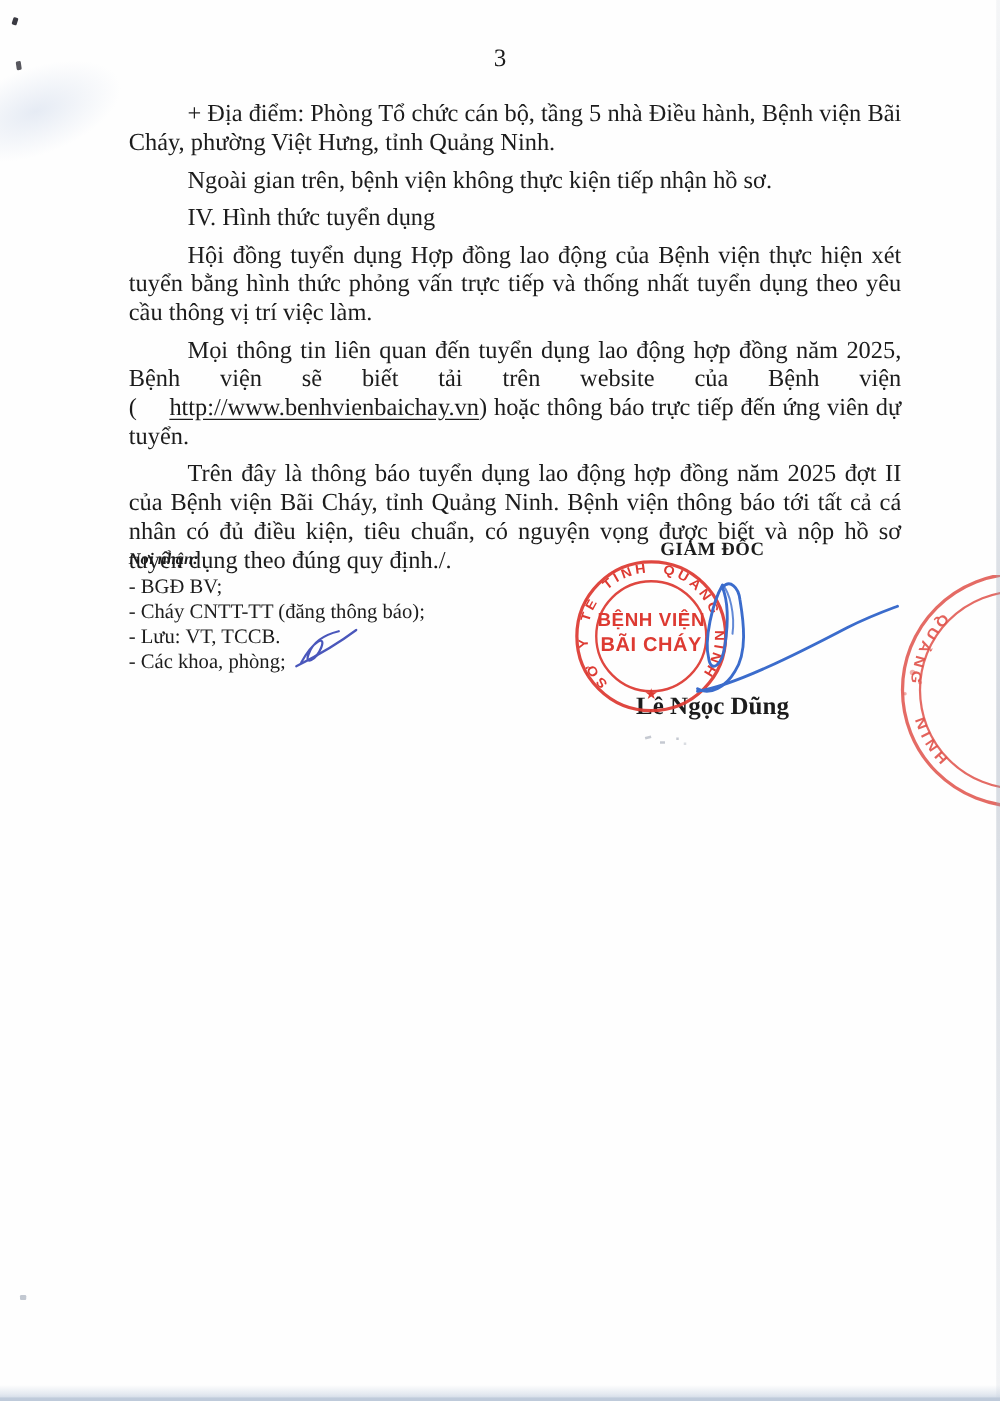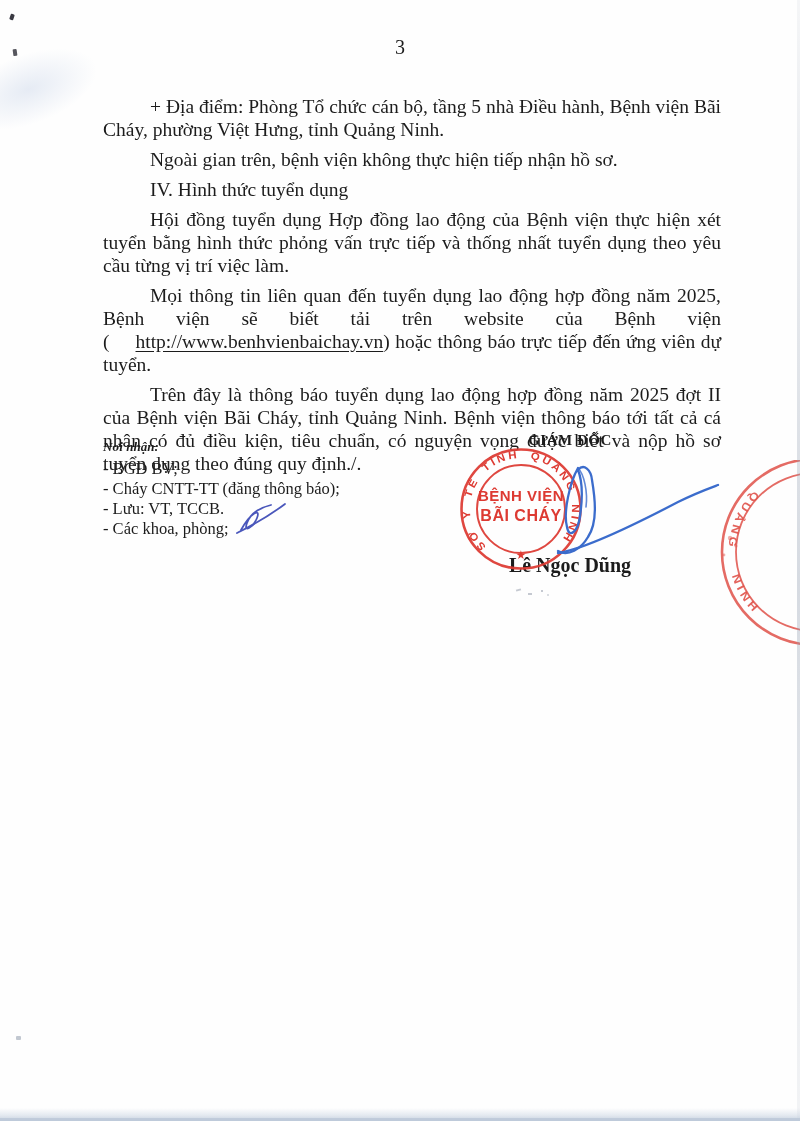--- a/index.html
+++ b/index.html
@@ -6,21 +6,21 @@
   .page{
     position:relative;width:800px;height:1121px;margin:0 auto;
     background:#fefefe;overflow:hidden;
     font-family:"Liberation Serif","DejaVu Serif",serif;color:#1c1c1c;
   }
   .page-number{
     position:absolute;top:36px;left:0;width:800px;text-align:center;
     font-size:20px;
   }
   .content{
-    position:absolute;left:103px;top:88px;width:618px;
+    position:absolute;left:103px;top:73px;width:618px;
     font-size:19.5px;line-height:23px;text-align:justify;
   }
   .content p{margin:7px 0;text-indent:47px;}
   .content p.heading{font-weight:normal;}
   .url{text-decoration:underline;text-underline-offset:3px;margin-left:26px;}
   .recipients{
     position:absolute;left:103px;top:437px;width:340px;
     font-size:16.5px;line-height:20px;text-align:left;
   }
   .recipients-label{font-weight:bold;font-style:italic;font-size:13px;margin-bottom:2px;}
@@ -77,23 +77,23 @@
 </style>
 </head>
 <body>
 
 <div class="page">
 
   <div class="page-number">3</div>
 
   <div class="content">
     <p>+ Địa điểm: Phòng Tổ chức cán bộ, tầng 5 nhà Điều hành, Bệnh viện Bãi Cháy, phường Việt Hưng, tỉnh Quảng Ninh.</p>
-    <p>Ngoài gian trên, bệnh viện không thực hiện tiếp nhận hồ sơ.</p>
+    <p>Ngoài gian trên, bệnh viện không thực kiện tiếp nhận hồ sơ.</p>
     <p class="heading">IV. Hình thức tuyển dụng</p>
-    <p>Hội đồng tuyển dụng Hợp đồng lao động của Bệnh viện thực hiện xét tuyển bằng hình thức phỏng vấn trực tiếp và thống nhất tuyển dụng theo yêu cầu từng vị trí việc làm.</p>
+    <p>Hội đồng tuyển dụng Hợp đồng lao động của Bệnh viện thực hiện xét tuyển bằng hình thức phỏng vấn trực tiếp và thống nhất tuyển dụng theo yêu cầu thông vị trí việc làm.</p>
     <p><span>Mọi thông tin liên quan đến tuyển dụng lao động hợp đồng năm 2025, Bệnh viện sẽ biết tải trên website của Bệnh viện (</span><span class="url">http://www.benhvienbaichay.vn</span><span>) hoặc thông báo trực tiếp đến ứng viên dự tuyển.</span></p>
     <p>Trên đây là thông báo tuyển dụng lao động hợp đồng năm 2025 đợt II của Bệnh viện Bãi Cháy, tỉnh Quảng Ninh. Bệnh viện thông báo tới tất cả cá nhân có đủ điều kiện, tiêu chuẩn, có nguyện vọng được biết và nộp hồ sơ tuyển dụng theo đúng quy định./.</p>
   </div>
 
   <div class="recipients">
     <div class="recipients-label">Nơi nhận:</div>
     <div>- BGĐ BV;</div>
     <div>- Cháy CNTT-TT (đăng thông báo);</div>
     <div>- Lưu: VT, TCCB.</div>
     <div>- Các khoa, phòng;</div>

